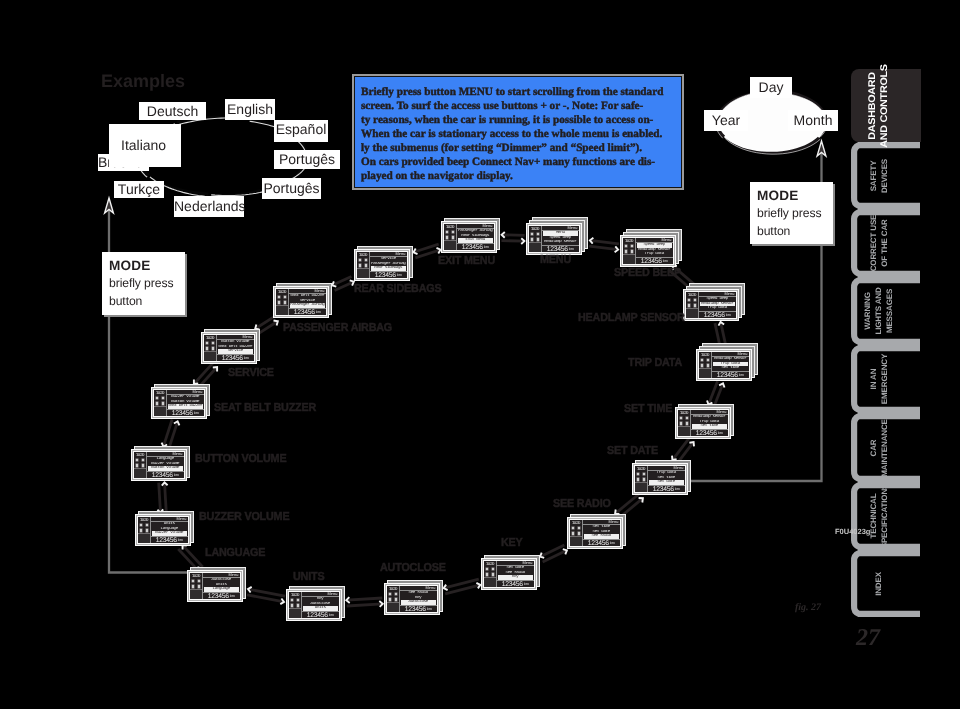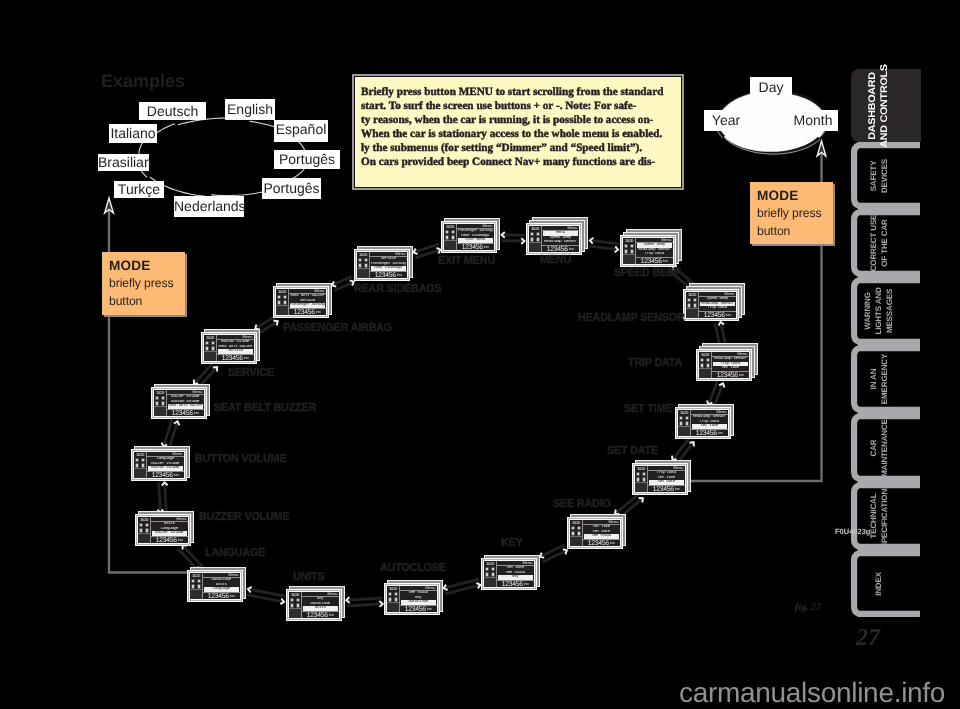--- a/index.html
+++ b/index.html
@@ -3,34 +3,34 @@
 <meta charset="utf-8">
 <style>
 html,body{margin:0;padding:0;background:#000;}
 body{width:960px;height:709px;overflow:hidden;position:relative;
      font-family:"Liberation Sans",sans-serif;
      -webkit-font-smoothing:antialiased;text-rendering:geometricPrecision;}
 #page{position:absolute;left:0;top:0;width:960px;height:709px;background:#000;}
 .abs{position:absolute;}
 
 
-#note-box{left:352px;top:74px;width:332px;height:116px;background:#fef9c3;box-sizing:border-box;
+#note-box{left:352px;top:74px;width:332px;height:116px;background:#3b82f6;box-sizing:border-box;
   border:2.6px solid #9a9a9a;}
 #note-inner{position:absolute;left:0;top:0;right:0;bottom:0;border:1px solid #141414;}
 #note-text{position:absolute;left:7px;top:9px;right:5px;color:#221e1f;font-weight:bold;
   font-size:11.2px;line-height:14px;font-family:"Liberation Serif",serif;
   letter-spacing:0px;-webkit-text-stroke:0.45px #221e1f;}
 .noteline{white-space:nowrap;}
 
 
 .chip{background:#fff;color:#231f20;font-size:14px;line-height:20px;padding:1px 7px;
   white-space:nowrap;font-family:"Liberation Sans",sans-serif;}
 
 
-.modebox{background:#fdba74;color:#231f20;box-sizing:border-box;padding:4px 12px 0 7px;
+.modebox{background:#ffffff;color:#231f20;box-sizing:border-box;padding:4px 12px 0 7px;
    box-shadow:2px 2px 0 #8a8a8a;overflow:hidden;}
 .modebox .t{font-weight:bold;font-size:13.6px;line-height:19px;white-space:nowrap;letter-spacing:0.2px;}
 .modebox .l{font-size:12.2px;line-height:17.6px;white-space:nowrap;letter-spacing:-0.1px;}
 
 
 .dlabel{color:#231f20;font-weight:bold;font-size:11.6px;line-height:11.6px;white-space:nowrap;
   font-family:"Liberation Sans",sans-serif;letter-spacing:-0.2px;
   -webkit-text-stroke:0.5px #231f20;
   transform:scaleX(0.93);transform-origin:left center;}
 
@@ -89,25 +89,26 @@
 </style>
 </head>
 <body>
 
 <div id="page">
 
   <div class="abs" id="note-box">
     <div id="note-inner"></div>
     <div id="note-text">
         <div class="noteline">Briefly press button MENU to start scrolling from the standard</div>
-        <div class="noteline">start. To surf the screen use buttons + or -. Note: For safe-</div>
+        <div class="noteline">screen. To surf the access use buttons + or -. Note: For safe-</div>
         <div class="noteline">ty reasons, when the car is running, it is possible to access on-</div>
         <div class="noteline">When the car is stationary access to the whole menu is enabled.</div>
         <div class="noteline">ly the submenus (for setting “Dimmer” and “Speed limit”).</div>
         <div class="noteline">On cars provided beep Connect Nav+ many functions are dis-</div>
+        <div class="noteline">played on the navigator display.</div>
       </div>
   </div>
 
   <div class="abs" id="lang-cycle">
       <svg width="960" height="709" style="position: absolute; left: 0px; top: 0px; overflow: visible;">
         <g>
           <polygon points="249.62,121.24 252.08,121.64 254.52,122.05 256.93,122.49 259.31,122.96 261.65,123.45 263.96,123.97 266.23,124.51 268.46,125.09 270.64,125.69 272.79,126.32 274.88,126.97 276.93,127.65 278.93,128.36 280.88,129.09 282.77,129.84 284.62,130.62 286.40,131.43 288.13,132.26 289.80,133.11 291.42,133.98 292.97,134.88 294.46,135.80 294.64,135.56 293.30,134.42 291.87,133.30 290.37,132.20 288.79,131.12 287.15,130.07 285.43,129.04 283.64,128.04 281.79,127.06 279.88,126.12 277.90,125.21 275.87,124.33 273.78,123.48 271.64,122.67 269.44,121.89 267.19,121.15 264.90,120.45 262.56,119.78 260.18,119.16 257.76,118.57 255.31,118.03 252.81,117.54 250.29,117.10" fill="#060606"></polygon>
           <polyline points="249.62,121.24 252.08,121.64 254.52,122.05 256.93,122.49 259.31,122.96 261.65,123.45 263.96,123.97 266.23,124.51 268.46,125.09 270.64,125.69 272.79,126.32 274.88,126.97 276.93,127.65 278.93,128.36 280.88,129.09 282.77,129.84 284.62,130.62 286.40,131.43 288.13,132.26 289.80,133.11 291.42,133.98 292.97,134.88 294.46,135.80" fill="none" stroke="#dcdcdc" stroke-width="1.1" stroke-linecap="butt"></polyline>
         </g>
         <g>
@@ -143,21 +144,21 @@
           <polyline points="177.90,124.84 180.69,124.06 183.54,123.32 186.45,122.62 189.41,121.96 192.43,121.35 195.49,120.79 198.60,120.27 201.74,119.81 204.92,119.39 208.12,119.03 211.35,118.72 214.60,118.46 217.87,118.26 221.14,118.11 224.42,118.02 227.70,117.98 230.97,117.99 234.24,118.06 237.49,118.19 240.72,118.37 243.93,118.60 247.11,118.89" fill="none" stroke="#dcdcdc" stroke-width="1.1" stroke-linecap="butt"></polyline>
         </g>
       </svg>
       <div class="abs chip" style="left: 225px; top: 99px; width: 50px; height: 21px; line-height: 21px; padding: 0px; text-align: center;">English</div>
       <div class="abs chip" style="left: 274px; top: 120px; width: 54px; height: 22px; line-height: 18px; padding: 0px; text-align: center;">Español</div>
       <div class="abs chip" style="left: 274px; top: 150px; width: 66px; height: 19px; line-height: 19px; padding: 0px; text-align: center;">Portugês</div>
       <div class="abs chip" style="left: 262px; top: 178px; width: 59px; height: 21px; line-height: 21px; padding: 0px; text-align: center;">Portugês</div>
       <div class="abs chip" style="left: 174px; top: 196px; width: 70px; height: 21px; line-height: 21px; padding: 0px; text-align: center;">Nederlands</div>
       <div class="abs chip" style="left: 114px; top: 181px; width: 50px; height: 17px; line-height: 17px; padding: 0px; text-align: center;">Turkçe</div>
       <div class="abs chip" style="left: 98px; top: 154px; width: 51px; height: 17px; line-height: 17px; padding: 0px; text-align: center;">Brasilian</div>
-      <div class="abs chip" style="left: 109px; top: 124px; width: 48px; height: 19px; line-height: 19px; padding: 0px; text-align: center;">Italiano</div>
+      <div class="abs chip" style="left: 109px; top: 124px; width: 48px; height: 19px; line-height: 19px; padding: 12px; text-align: left;">Italiano</div>
       <div class="abs chip" style="left: 139px; top: 102px; width: 67px; height: 18px; line-height: 18px; padding: 0px; text-align: center;">Deutsch</div>
     </div>
   <div class="abs chip" id="lang-caption" style="left: 101px; top: 74px; background: none; color: rgb(35, 31, 32); font-weight: bold; font-size: 18px; line-height: 15px; padding: 0px;">Examples</div>
 
   <div class="abs" id="date-cycle">
       <svg width="960" height="709" style="position: absolute; left: 0px; top: 0px; overflow: visible;">
         <ellipse cx="772" cy="122" rx="55" ry="31" fill="#fdfdfd"></ellipse>
         <g>
           <polygon points="772.94,92.70 777.99,92.87 782.98,93.29 787.88,93.97 792.64,94.89 797.22,96.05 801.58,97.44 805.68,99.05 809.49,100.86 812.97,102.85 816.09,105.01 818.82,107.32 821.15,109.75 823.07,112.29 824.55,114.91 825.59,117.60 826.18,120.35 827.61,123.23 827.06,126.20 826.03,129.10 824.53,131.90 822.59,134.59 820.21,137.13 820.00,136.92 822.19,134.27 823.92,131.54 825.19,128.75 825.99,125.94 826.31,123.13 827.65,120.21 827.19,117.19 826.23,114.19 824.77,111.25 822.83,108.40 820.44,105.68 817.62,103.10 814.39,100.69 810.80,98.47 806.86,96.46 802.62,94.67 798.11,93.12 793.37,91.81 788.45,90.77 783.38,90.00 778.21,89.51 772.98,89.30" fill="#1a1618"></polygon>
           <polyline points="772.94,92.70 777.99,92.87 782.98,93.29 787.88,93.97 792.64,94.89 797.22,96.05 801.58,97.44 805.68,99.05 809.49,100.86 812.97,102.85 816.09,105.01 818.82,107.32 821.15,109.75 823.07,112.29 824.55,114.91 825.59,117.60 826.18,120.35 827.61,123.23 827.06,126.20 826.03,129.10 824.53,131.90 822.59,134.59 820.21,137.13" fill="none" stroke="#ffffff" stroke-width="0.6" stroke-linecap="butt"></polyline>
@@ -1036,14 +1037,13 @@
           <div class="rot">
             <div>INDEX</div>
           </div>
         </div>
       </div>
     </div>
 
   <div class="abs" id="figcode">F0U4023g</div>
   <div class="abs" id="figcap">fig. 27</div>
   <div class="abs" id="pagenum">27</div>
-  <div class="abs" id="watermark">carmanualsonline.info</div>
 </div>
 
 </body></html>

